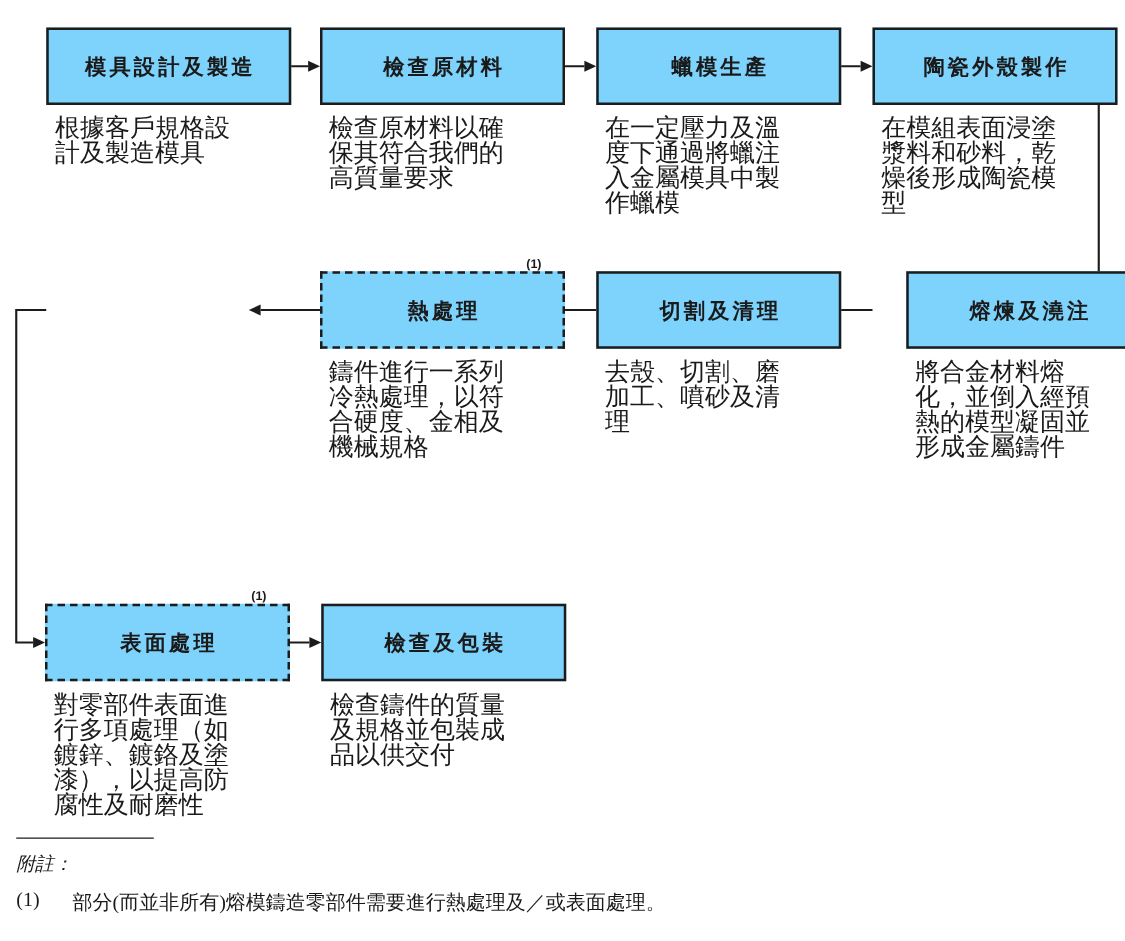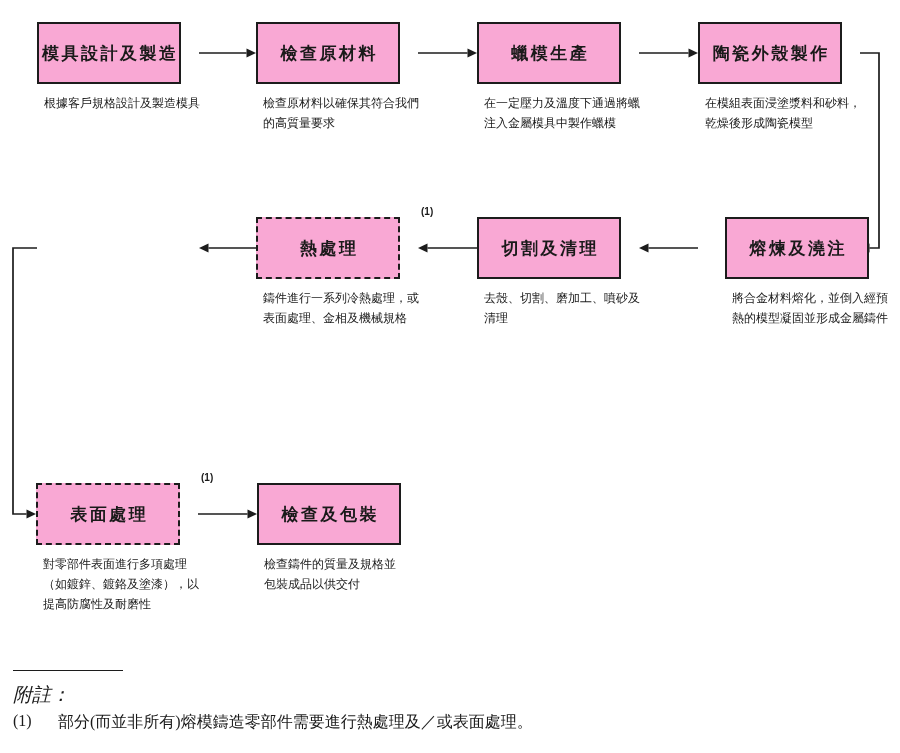--- a/index.html
+++ b/index.html
@@ -14,24 +14,24 @@
   }
   svg.connectors {
     position: absolute;
     left: 0; top: 0;
     width: 900px; height: 753px;
     pointer-events: none;
   }
   .step { position: absolute; width: 162px; }
   .box {
     box-sizing: border-box;
-    width: 144px;
+    width: 196px;
     height: 62px;
     border: 2px solid #1c1c1c;
-    background: #f9a8d4;
+    background: #7dd3fc;
     display: flex;
     align-items: center;
     justify-content: center;
     font-family: "Liberation Sans", sans-serif;
     font-weight: bold;
     font-size: 17px;
     letter-spacing: 2.5px;
     text-indent: 2.5px;
     white-space: nowrap;
   }
@@ -41,39 +41,39 @@
     top: -11px;
     left: 165px;
     font-family: "Liberation Sans", sans-serif;
     font-weight: bold;
     font-size: 10px;
   }
   .desc {
     margin-top: 9px;
     padding-left: 7px;
     width: 156px;
-    font-size: 12px;
+    font-size: 20px;
     line-height: 20px;
     text-align: left;
   }
   .desc.narrow { width: 142px; }
   .footnote-rule {
     position: absolute;
     left: 13px;
     top: 670px;
     width: 110px;
     height: 0;
     border-top: 1.6px solid #1c1c1c;
   }
   .footnote-label {
     position: absolute;
     left: 13px;
     top: 682px;
     font-style: italic;
-    font-size: 19px;
+    font-size: 15px;
   }
   .footnote-item {
     position: absolute;
     left: 13px;
     top: 712px;
     font-size: 16px;
     display: flex;
     align-items: flex-start;
   }
   .footnote-marker { width: 45px; flex: 0 0 45px; }
@@ -170,21 +170,21 @@
         <span>切割及清理</span>
       </div>
     <div class="desc">去殼、切割、磨加工、噴砂及清理</div>
   </div>
 
   <div class="step" style="left:256px; top:217px;">
     <span class="note-sup">(1)</span>
     <div class="box dashed">
         <span>熱處理</span>
       </div>
-    <div class="desc">鑄件進行一系列冷熱處理，或表面處理、金相及機械規格</div>
+    <div class="desc">鑄件進行一系列冷熱處理，以符合硬度、金相及機械規格</div>
   </div>
 
 
   <div class="step" style="left:36px; top:483px;">
     <span class="note-sup">(1)</span>
     <div class="box dashed">
         <span>表面處理</span>
       </div>
     <div class="desc">對零部件表面進行多項處理（如鍍鋅、鍍鉻及塗漆），以提高防腐性及耐磨性</div>
   </div>

